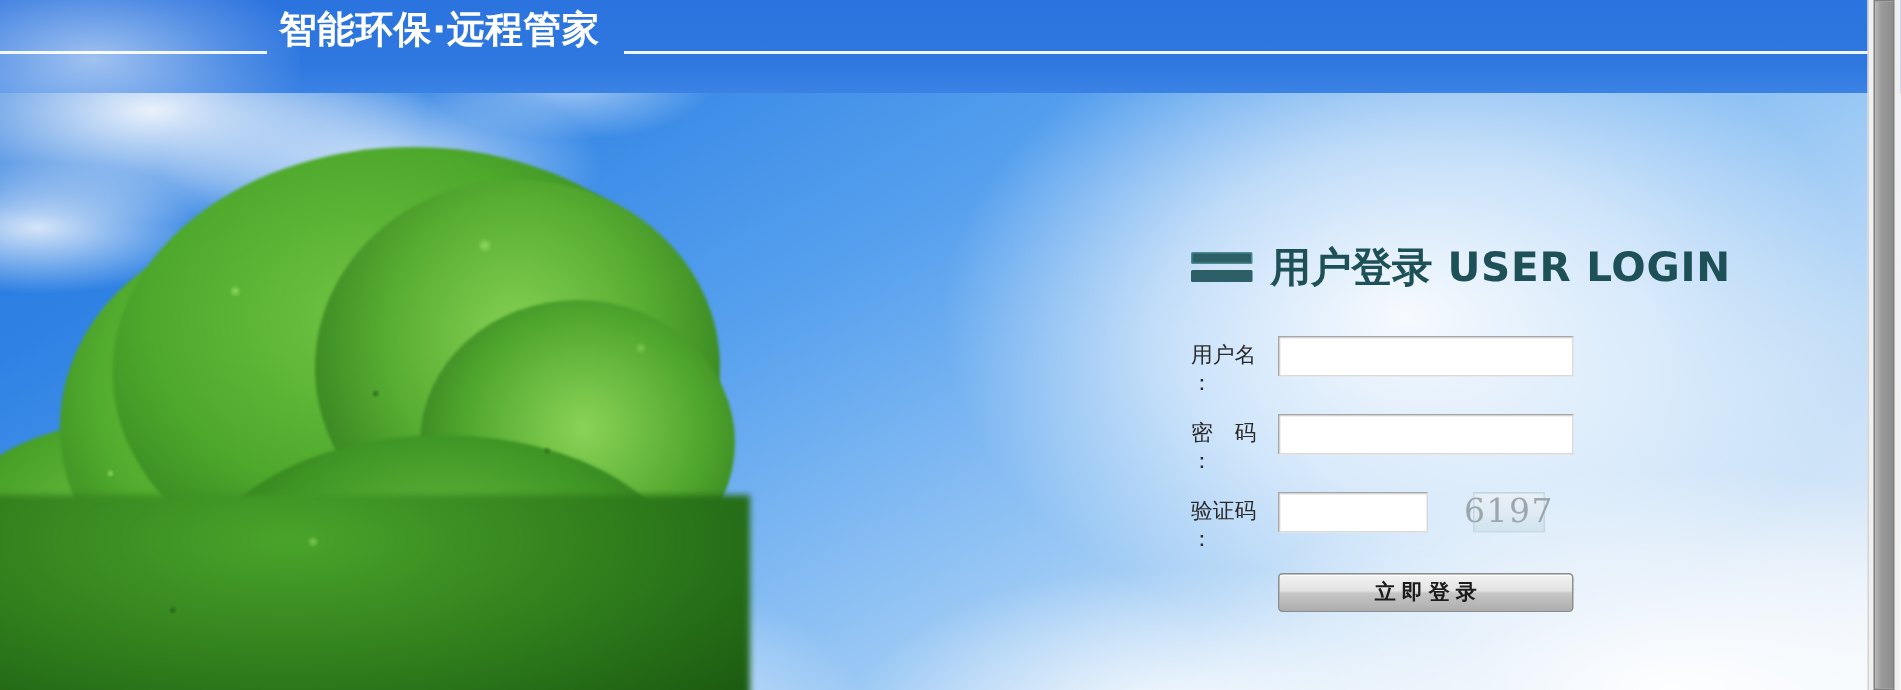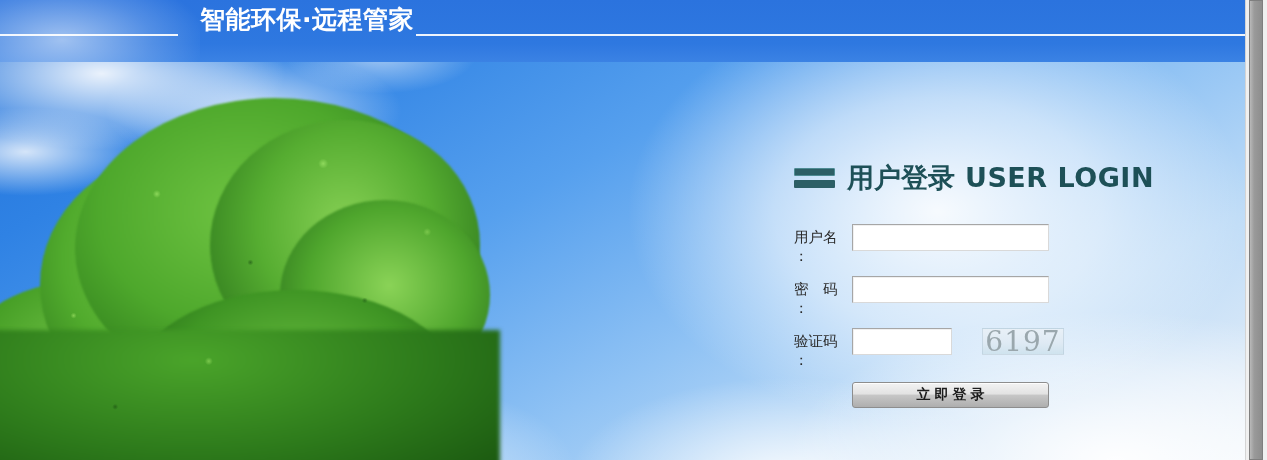--- a/index.html
+++ b/index.html
@@ -105,21 +105,21 @@
     height: 2px;
     background: rgba(255,255,255,0.92);
   }
   .rule-left  { left: 0px;   width: 178px; }
   .rule-right { left: 416px; width: 833px; }
 
   .logo {
     position: absolute;
     left: 186px; top: 5px;
     width: 228px;
-    text-align: right;
+    text-align: left;
   }
   .logo-cn {
     font-family: "DejaVu Sans", "Liberation Sans", sans-serif;
     font-size: 25px;
     font-weight: bold;
     color: #ffffff;
     letter-spacing: 0.5px;
     line-height: 30px;
     white-space: nowrap;
   }
@@ -202,30 +202,30 @@
     font-size: 13px;
     color: #222;
     padding: 0 4px;
     box-shadow: inset 1px 1px 0 rgba(0,0,0,0.06);
   }
   .txt-wide { width: 197px; }
   .txt-code { width: 100px; }
 
   .captcha {
     margin-left: 30px;
-    width: 82px;
+    width: 48px;
     height: 27px;
     background: linear-gradient(180deg, #e8f0f7 0%, #dfeaf4 55%, #cfe3ee 100%);
     border: 1px solid rgba(180,200,215,0.55);
     box-sizing: border-box;
     display: flex;
     align-items: center;
     justify-content: center;
     font-family: "DejaVu Serif", "Liberation Serif", serif;
-    font-size: 28px;
+    font-size: 22px;
     color: #9aa7ad;
     letter-spacing: 1px;
     line-height: 1;
     cursor: pointer;
   }
 
   .btn-row { margin-top: 12px; margin-left: 58px; }
   .btn-login {
     width: 197px;
     height: 26px;

